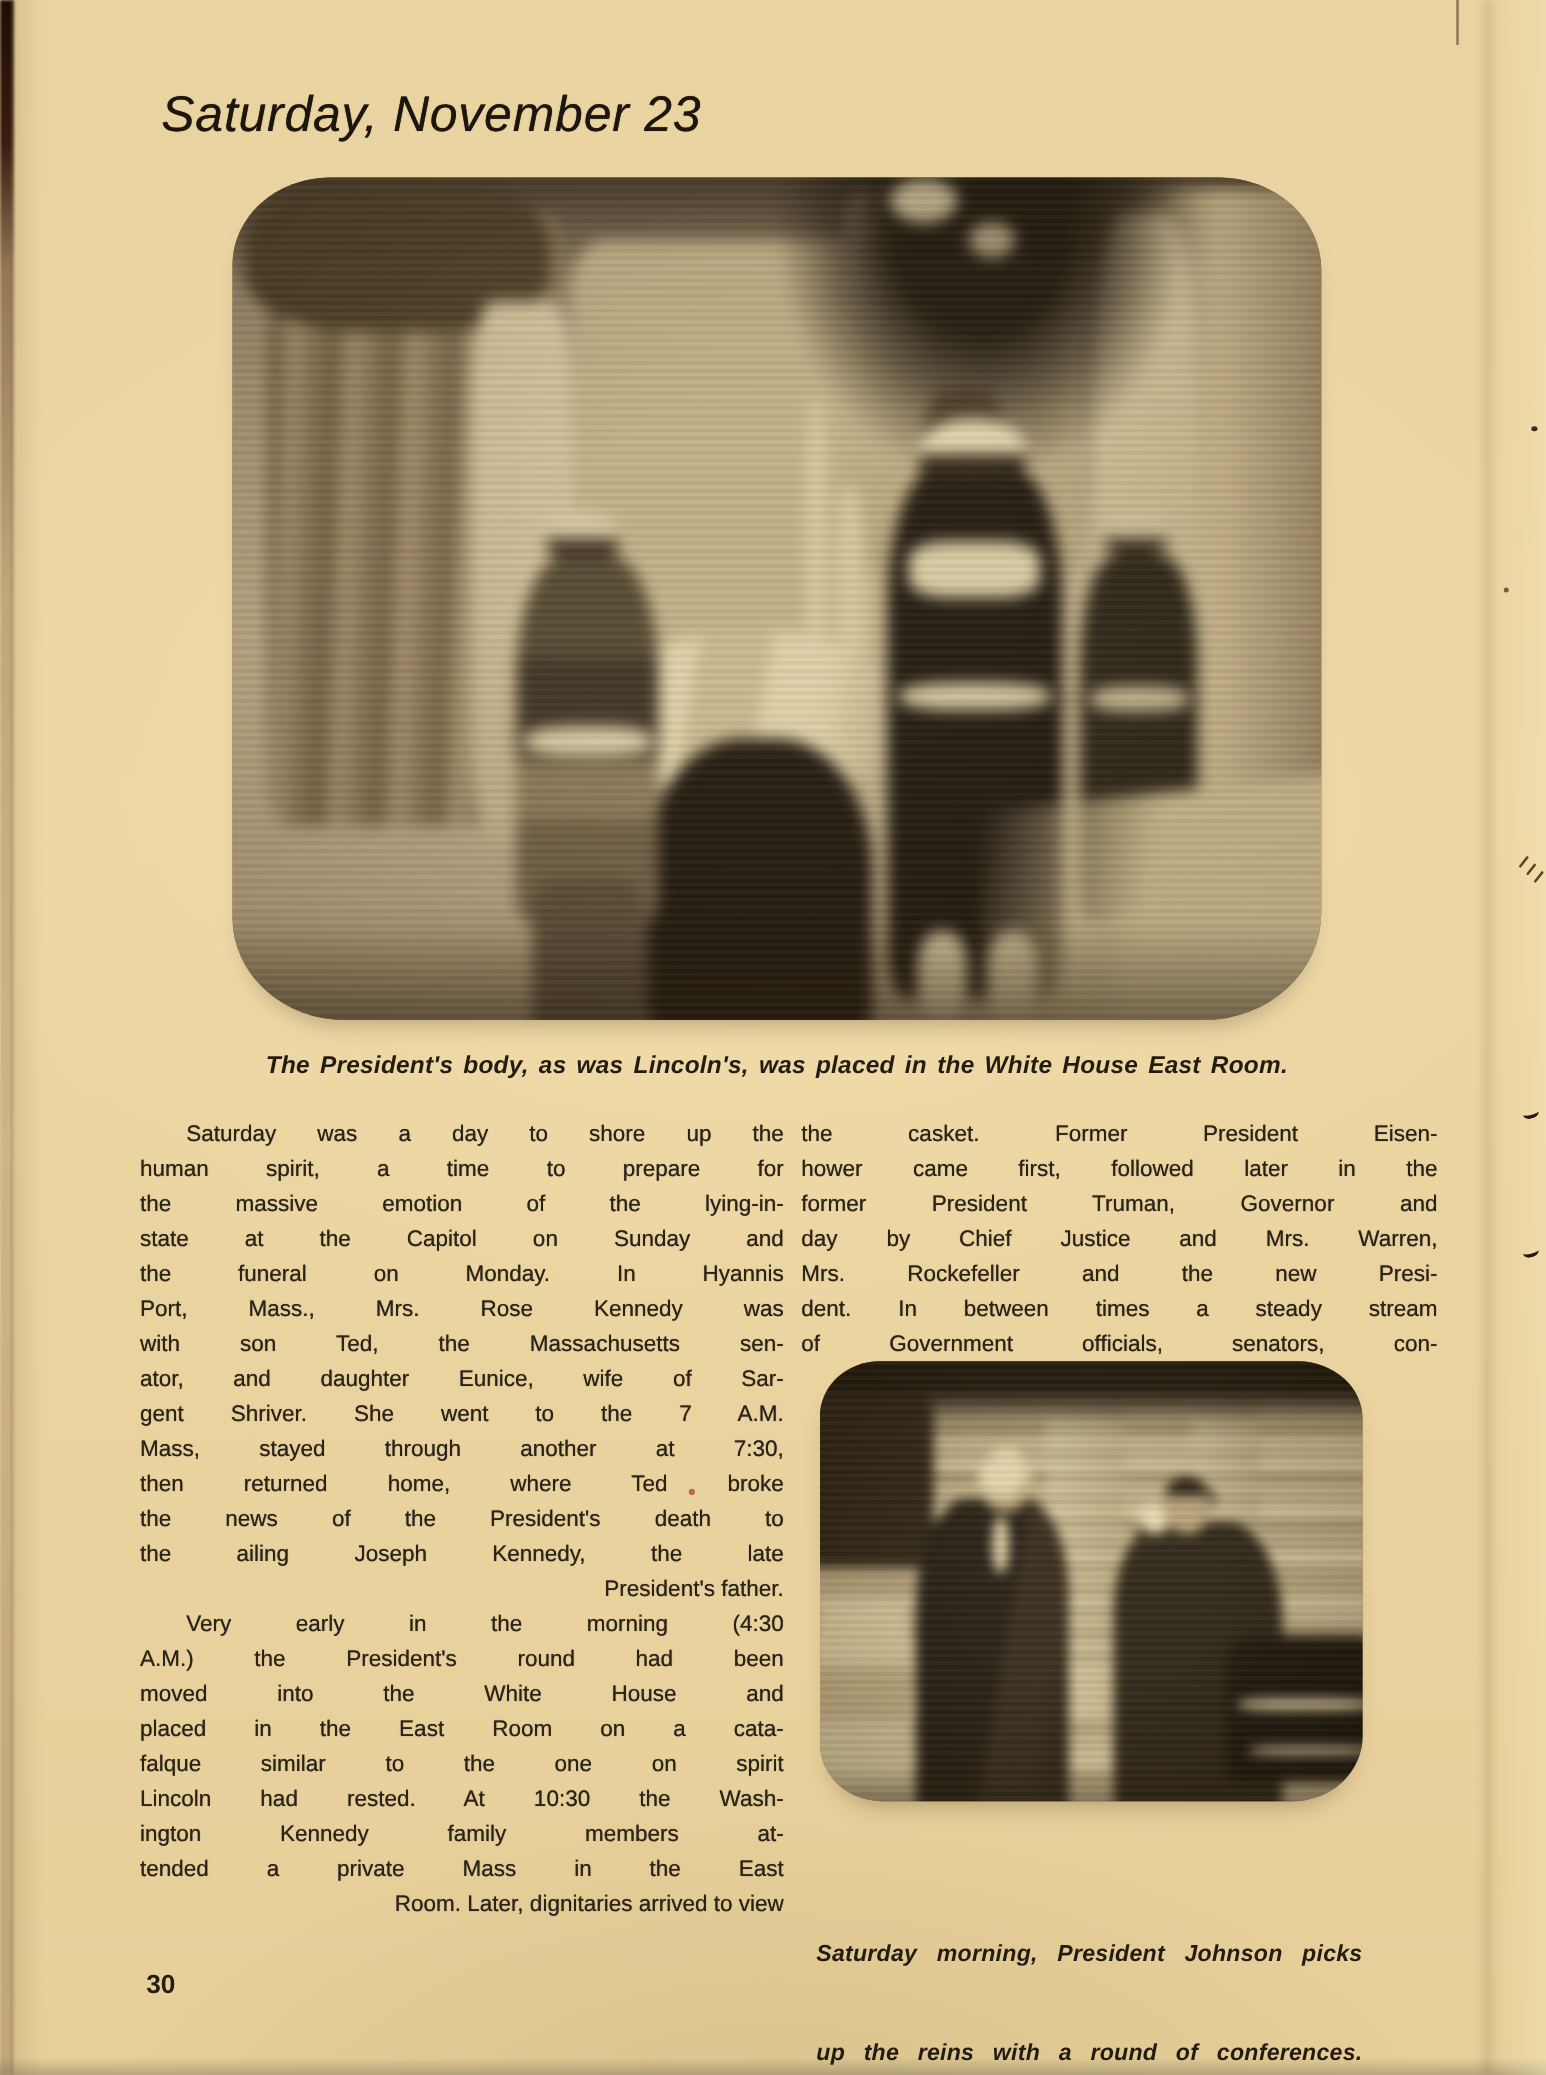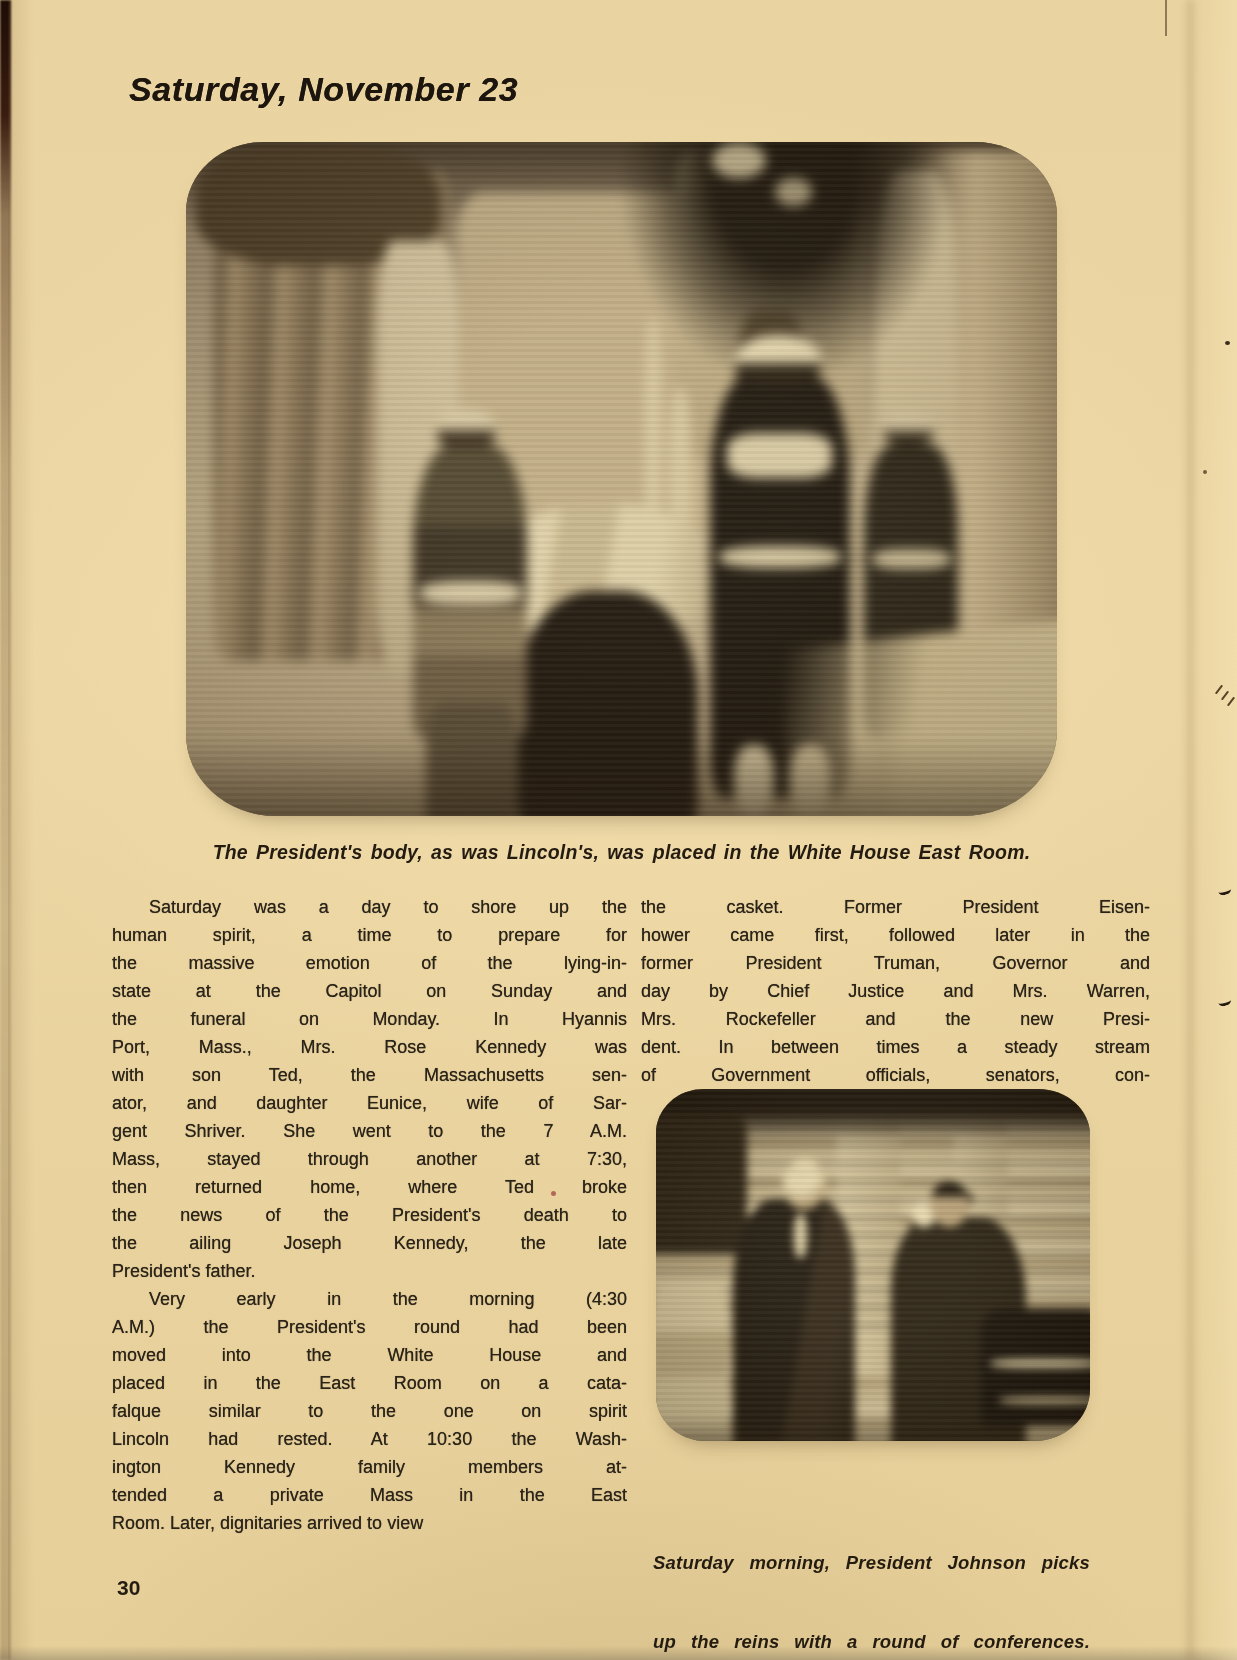--- a/index.html
+++ b/index.html
@@ -30,21 +30,21 @@
   .edge-right-light { position:absolute; right:0; top:0; width:38px; height:100%;
     background:linear-gradient(90deg, rgba(245,228,180,0), rgba(245,228,180,.5)); }
   .tick-topright { position:absolute; left:1165px; top:0; width:2px; height:36px; background:rgba(70,48,28,.55); }
   .speck { position:absolute; background:#3a2b1a; border-radius:50%; }
   .hatch { position:absolute; width:2px; height:11px; background:#5a4226; transform:rotate(38deg); border-radius:2px; }
   .edge-mark { position:absolute; width:13px; height:6px; border-bottom:3px solid #241a10; border-radius:60%; transform:rotate(-14deg); }
 
   
   .header {
     position:absolute; left:129px; top:70px;
-    font-size:34px; font-weight:700; font-style:italic;
+    font-size:40px; font-weight:400; font-style:italic;
     letter-spacing:.6px; color:#1d160e;
     text-shadow:0 0 .6px rgba(29,22,14,.85);
   }
 
   
   .tv { position:absolute; overflow:hidden; background:#8d7d5f;
         box-shadow: inset 0 0 0 2px rgba(238,222,176,.18),
                     inset 0 0 70px 26px rgba(38,27,13,.42),
                     0 12px 20px -10px rgba(70,48,24,.35); }
   #photo1 { left:186px; top:142px; width:871px; height:674px; border-radius:78px 82px 94px 90px / 70px 74px 86px 82px; }
@@ -133,21 +133,21 @@
     font-size:18.5px; font-weight:700; font-style:italic;
     letter-spacing:.2px; word-spacing:2px; color:#241c11;
   }
   .caption2 .tline { height:31px; line-height:31px;margin-top:48px; }
   .col {
     position:absolute; top:893px; font-size:18px; color:#2a2318;
     text-shadow:0 0 .7px rgba(42,35,24,.8);
   }
   #col-left  { left:112px;  width:515px; }
   #col-right { left:641px;  width:509px; }
-  .tline { height:28px; line-height:28px; white-space:nowrap; }
+  .tline { height:28px; line-height:28px; white-space:nowrap;text-align:right; }
   .col .tline { white-space:normal; overflow:hidden; }
   .tline.jl { text-align:justify; text-align-last:justify; }
   .tline.indent { padding-left:37px; }
   .page-number { position:absolute; left:117px; top:1576px; font-size:21px; font-weight:700; color:#241d12; }
 </style>
 </head>
 <body>
 
 <div id="page">
 

